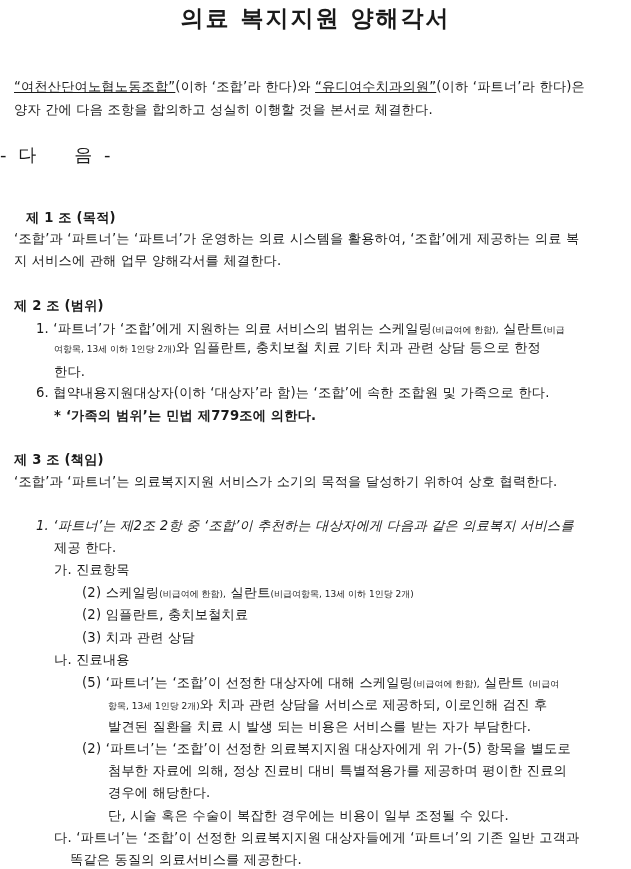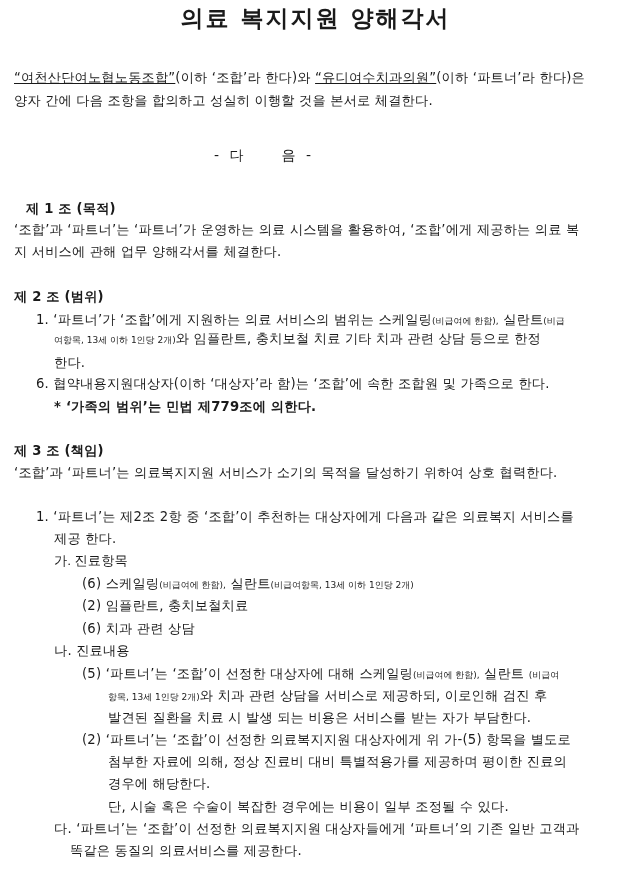--- a/index.html
+++ b/index.html
@@ -4,28 +4,29 @@
 <style>
   html, body { margin: 0; padding: 0; background: #ffffff; }
   body {
     width: 631px; height: 869px; position: relative; overflow: hidden;
     font-family: "DejaVu Sans", "Liberation Sans", sans-serif;
     color: #1a1a1a;
   }
   .line {
     position: absolute; white-space: nowrap; font-size: 13.2px; line-height: 18px;
     letter-spacing: 0.2px;
+    margin-top: 9px;
   }
   .title {
     position: absolute; left: 0; width: 631px; top: 2px; text-align: center;
     font-size: 23px; font-weight: bold; letter-spacing: 2px; line-height: 32px;
   }
   .center-mark {
-    position: absolute; left: 0; width: 525px; top: 143px; text-align: center;
-    font-size: 14px; line-height: 24px; word-spacing: 6px;
+    position: absolute; left: 0; width: 525px; top: 143px; 
+    font-size: 18px; line-height: 24px; word-spacing: 6px;
   }
   .center-mark .gap { display: inline-block; width: 38px; }
   .heading { font-weight: bold; font-size: 13.2px; }
   .u { text-decoration: underline; }
   .small { font-size: 9px; letter-spacing: 0; }
 </style>
 </head>
 <body>
 
 <div class="title">의료 복지지원 양해각서</div>
@@ -50,29 +51,29 @@
 <div class="line" style="left:54px; top:330px;text-align:right;">
   <span class="small">여항목, 13세 이하 1인당 2개)</span><span>와 임플란트, 충치보철 치료 기타 치과 관련 상담 등으로 한정</span>
 </div>
 <div class="line" style="left:54px; top:354px;">한다.</div>
 <div class="line" style="left:36px; top:375px;">6. 협약내용지원대상자(이하 ‘대상자’라 함)는 ‘조합’에 속한 조합원 및 가족으로 한다.</div>
 <div class="line" style="left:54px; top:398px;font-weight:bold;">* ‘가족의 범위’는 민법 제779조에 의한다.</div>
 
 <div class="line heading" style="left:14px; top:442px;">제 3 조 (책임)</div>
 <div class="line" style="left:14px; top:464px;">‘조합’과 ‘파트너’는 의료복지지원 서비스가 소기의 목적을 달성하기 위하여 상호 협력한다.</div>
 
-<div class="line" style="left:36px; top:508px;">1. ‘파트너’는 제2조 2항 중 ‘조합’이 추천하는 대상자에게 다음과 같은 의료복지 서비스를</div>
+<div class="line" style="left:36px; top:508px;font-style:italic;">1. ‘파트너’는 제2조 2항 중 ‘조합’이 추천하는 대상자에게 다음과 같은 의료복지 서비스를</div>
 <div class="line" style="left:54px; top:530px;">제공 한다.</div>
 
-<div class="line" style="left:54px; top:552px;font-family:Liberation Serif, serif;">가. 진료항목</div>
+<div class="line" style="left:54px; top:552px;">가. 진료항목</div>
 <div class="line" style="left:82px; top:575px;">
-  <span>(6) 스케일링</span><span class="small">(비급여에 한함),</span><span> 실란트</span><span class="small">(비급여항목, 13세 이하 1인당 2개)</span>
+  <span>(2) 스케일링</span><span class="small">(비급여에 한함),</span><span> 실란트</span><span class="small">(비급여항목, 13세 이하 1인당 2개)</span>
 </div>
 <div class="line" style="left:82px; top:597px;">(2) 임플란트, 충치보철치료</div>
-<div class="line" style="left:82px; top:620px;">(6) 치과 관련 상담</div>
+<div class="line" style="left:82px; top:620px;">(3) 치과 관련 상담</div>
 
 <div class="line" style="left:54px; top:642px;">나. 진료내용</div>
 <div class="line" style="left:82px; top:665px;">
   <span>(5) ‘파트너’는 ‘조합’이 선정한 대상자에 대해 스케일링</span><span class="small">(비급여에 한함),</span><span> 실란트 </span><span class="small">(비급여</span>
 </div>
 <div class="line" style="left:108px; top:687px;">
   <span class="small">항목, 13세 1인당 2개)</span><span>와 치과 관련 상담을 서비스로 제공하되, 이로인해 검진 후</span>
 </div>
 <div class="line" style="left:108px; top:709px;">발견된 질환을 치료 시 발생 되는 비용은 서비스를 받는 자가 부담한다.</div>
 

